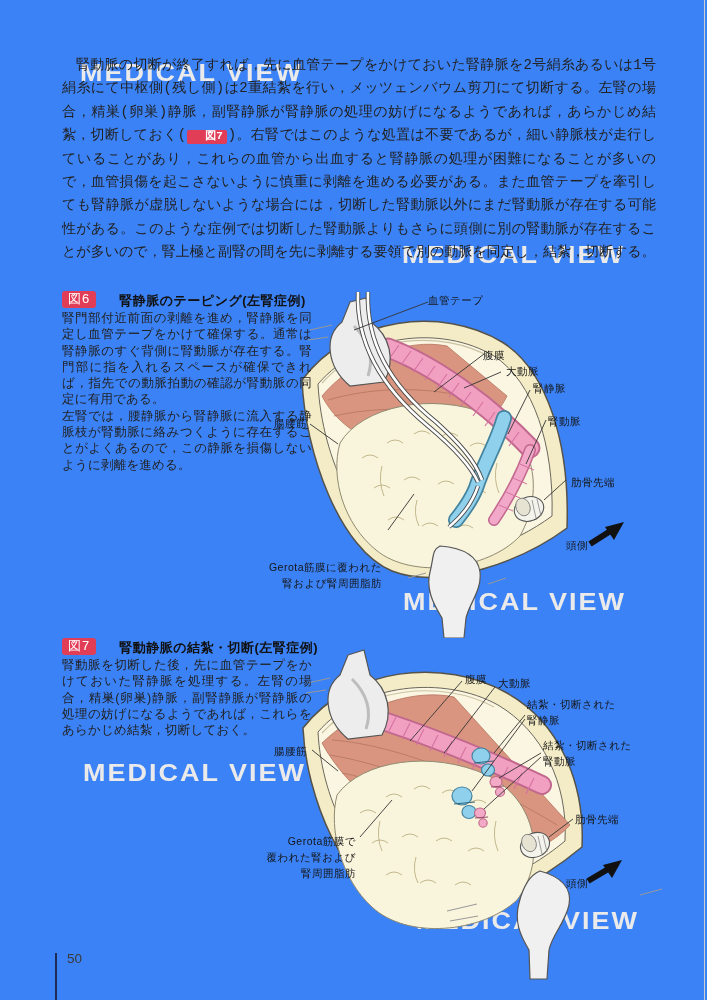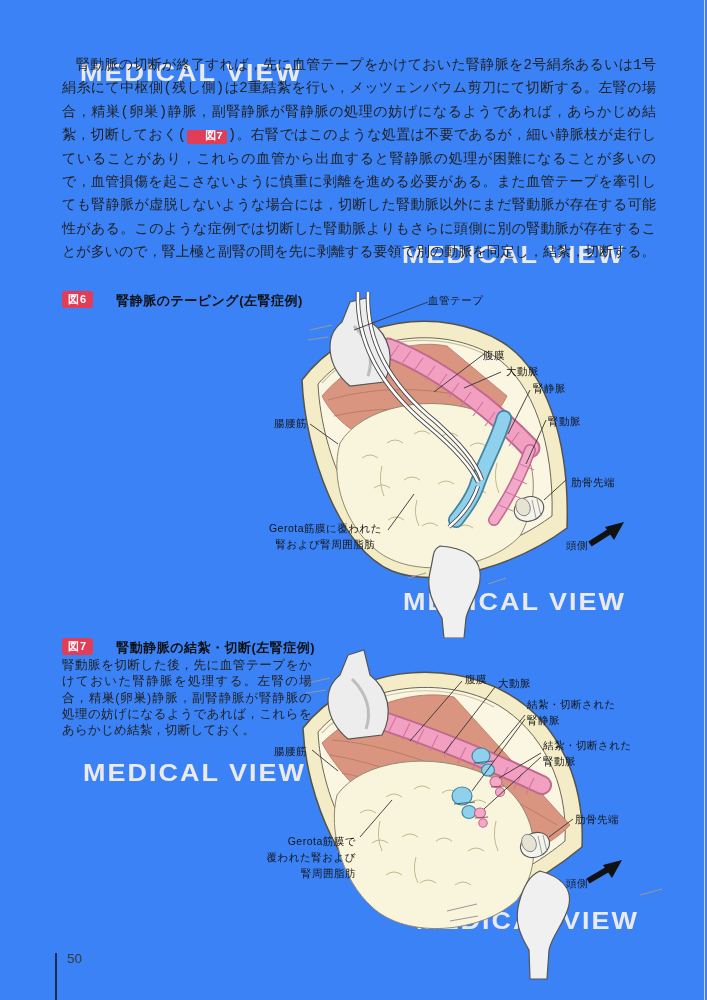--- a/index.html
+++ b/index.html
@@ -12,22 +12,22 @@
              font-weight:bold;font-size:27px;letter-spacing:2px;color:#eaeaea;
              transform:scaleY(0.92);white-space:nowrap;}
 
   
   .intro{position:absolute;z-index:2;left:62px;top:54px;width:594px;
          font-family:"Liberation Serif","DejaVu Serif",serif;font-size:14px;line-height:23.4px;
          color:#222;text-align:justify;}
   .intro p{margin:0;}
   .intro p.indent{text-indent:1em;font-family:Liberation Mono, monospace;}
 
-  .fig-badge{display:inline-block;background:#e23d56;color:#fff;font-weight:bold;
-             font-size:11px;line-height:14px;padding:1px 6px 2px;border-radius:3px;
+  .fig-badge{display:inline-block;background:#e23d56;color:#fff;font-weight:normal;
+             font-size:13px;line-height:14px;padding:1px 6px 2px;border-radius:3px;
              letter-spacing:1px;vertical-align:2px;}
   .fig-ref-inline{display:inline-block;background:#e23d56;color:#fff;font-weight:bold;
                   font-size:11px;line-height:13px;padding:0 4px 1px;border-radius:2px;margin:0 1px;}
 
   .fig-caption{position:absolute;z-index:2;left:62px;white-space:nowrap;}
   .fig-title{display:inline-block;margin-left:23px;font-size:13px;font-weight:bold;
              color:#111;letter-spacing:0.5px;}
 
   .fig-text{position:absolute;z-index:2;left:62px;width:250px;font-size:12.5px;
             line-height:16.3px;color:#222;text-align:justify;letter-spacing:0.2px;}
@@ -54,20 +54,24 @@
   <div class="watermark" style="left:416px;top:906px;">MEDICAL VIEW</div>
 
   <div class="page-edge-right"></div>
 
   <div class="intro">
     <p class="indent"><span>腎動脈の切断が終了すれば，先に血管テープをかけておいた腎静脈を2号絹糸あるいは1号絹糸にて中枢側(残し側)は2重結紮を行い，メッツェンバウム剪刀にて切断する。左腎の場合，精巣(卵巣)静脈，副腎静脈が腎静脈の処理の妨げになるようであれば，あらかじめ結紮，切断しておく(</span><span class="fig-ref-inline">図7</span><span>)。右腎ではこのような処置は不要であるが，細い静脈枝が走行していることがあり，これらの血管から出血すると腎静脈の処理が困難になることが多いので，血管損傷を起こさないように慎重に剥離を進める必要がある。また血管テープを牽引しても腎静脈が虚脱しないような場合には，切断した腎動脈以外にまだ腎動脈が存在する可能性がある。このような症例では切断した腎動脈よりもさらに頭側に別の腎動脈が存在することが多いので，腎上極と副腎の間を先に剥離する要領で別の動脈を同定し，結紮，切断する。</span></p>
   </div>
 
   <div class="fig-caption" style="top:291px;">
     <span class="fig-badge">図6</span><span class="fig-title">腎静脈のテーピング(左腎症例)</span>
+  </div>
+  <div class="fig-text" style="top:310px;">
+    <p>腎門部付近前面の剥離を進め，腎静脈を同定し血管テープをかけて確保する。通常は腎静脈のすぐ背側に腎動脈が存在する。腎門部に指を入れるスペースが確保できれば，指先での動脈拍動の確認が腎動脈の同定に有用である。</p>
+    <p>左腎では，腰静脈から腎静脈に流入する静脈枝が腎動脈に絡みつくように存在することがよくあるので，この静脈を損傷しないように剥離を進める。</p>
   </div>
 
   <svg class="illus" style="left:292px;top:288px;" width="380" height="350" viewBox="0 0 380 350">
 
     <path d="M 10,92 C 58,28 150,18 210,54 C 255,82 278,155 275,240 C 232,272 152,303 100,283 C 48,262 13,165 10,92 Z" fill="#f3ecc6" stroke="#55524a" stroke-width="1.5"></path>
     <path d="M 26,96 C 70,45 150,37 202,68 C 242,94 262,158 260,228 C 222,256 158,282 114,266 C 68,248 30,172 26,96 Z" fill="#fbf6e2" stroke="#6b675c" stroke-width="1"></path>
     <path d="M 30,95 C 72,48 148,40 200,70" fill="none" stroke="#c9c2a2" stroke-width="1.2"></path>
 
     <path d="M 30,108 C 62,70 115,50 155,58 L 215,108 C 200,140 160,160 120,162 C 80,160 45,138 30,108 Z" fill="#d9957f" stroke="#b5755f" stroke-width="0.8"></path>
     <path d="M 36,112 C 95,95 155,100 208,118 M 42,128 C 100,115 160,122 200,138 M 58,144 C 110,135 155,140 185,150" fill="none" stroke="#bc7c66" stroke-width="1"></path>
@@ -126,21 +130,21 @@
     </g>
   </svg>
 
   <div class="lbl" style="left:428px;top:293px;">血管テープ</div>
   <div class="lbl" style="left:483px;top:348px;">腹膜</div>
   <div class="lbl" style="left:506px;top:364px;">大動脈</div>
   <div class="lbl" style="left:533px;top:381px;">腎静脈</div>
   <div class="lbl" style="left:548px;top:414px;">腎動脈</div>
   <div class="lbl" style="left:274px;top:416px;">腸腰筋</div>
   <div class="lbl" style="left:571px;top:475px;">肋骨先端</div>
-  <div class="lbl right" style="right:325px;top:521px;text-align:center;">Gerota筋膜に覆われた
+  <div class="lbl right" style="right:325px;top:560px;">Gerota筋膜に覆われた
 腎および腎周囲脂肪</div>
   <div class="lbl" style="left:566px;top:538px;">頭側</div>
 
   <div class="fig-caption" style="top:638px;">
     <span class="fig-badge">図7</span><span class="fig-title">腎動静脈の結紮・切断(左腎症例)</span>
   </div>
   <div class="fig-text" style="top:657px;">
     <p>腎動脈を切断した後，先に血管テープをかけておいた腎静脈を処理する。左腎の場合，精巣(卵巣)静脈，副腎静脈が腎静脈の処理の妨げになるようであれば，これらをあらかじめ結紮，切断しておく。</p>
   </div>
 

